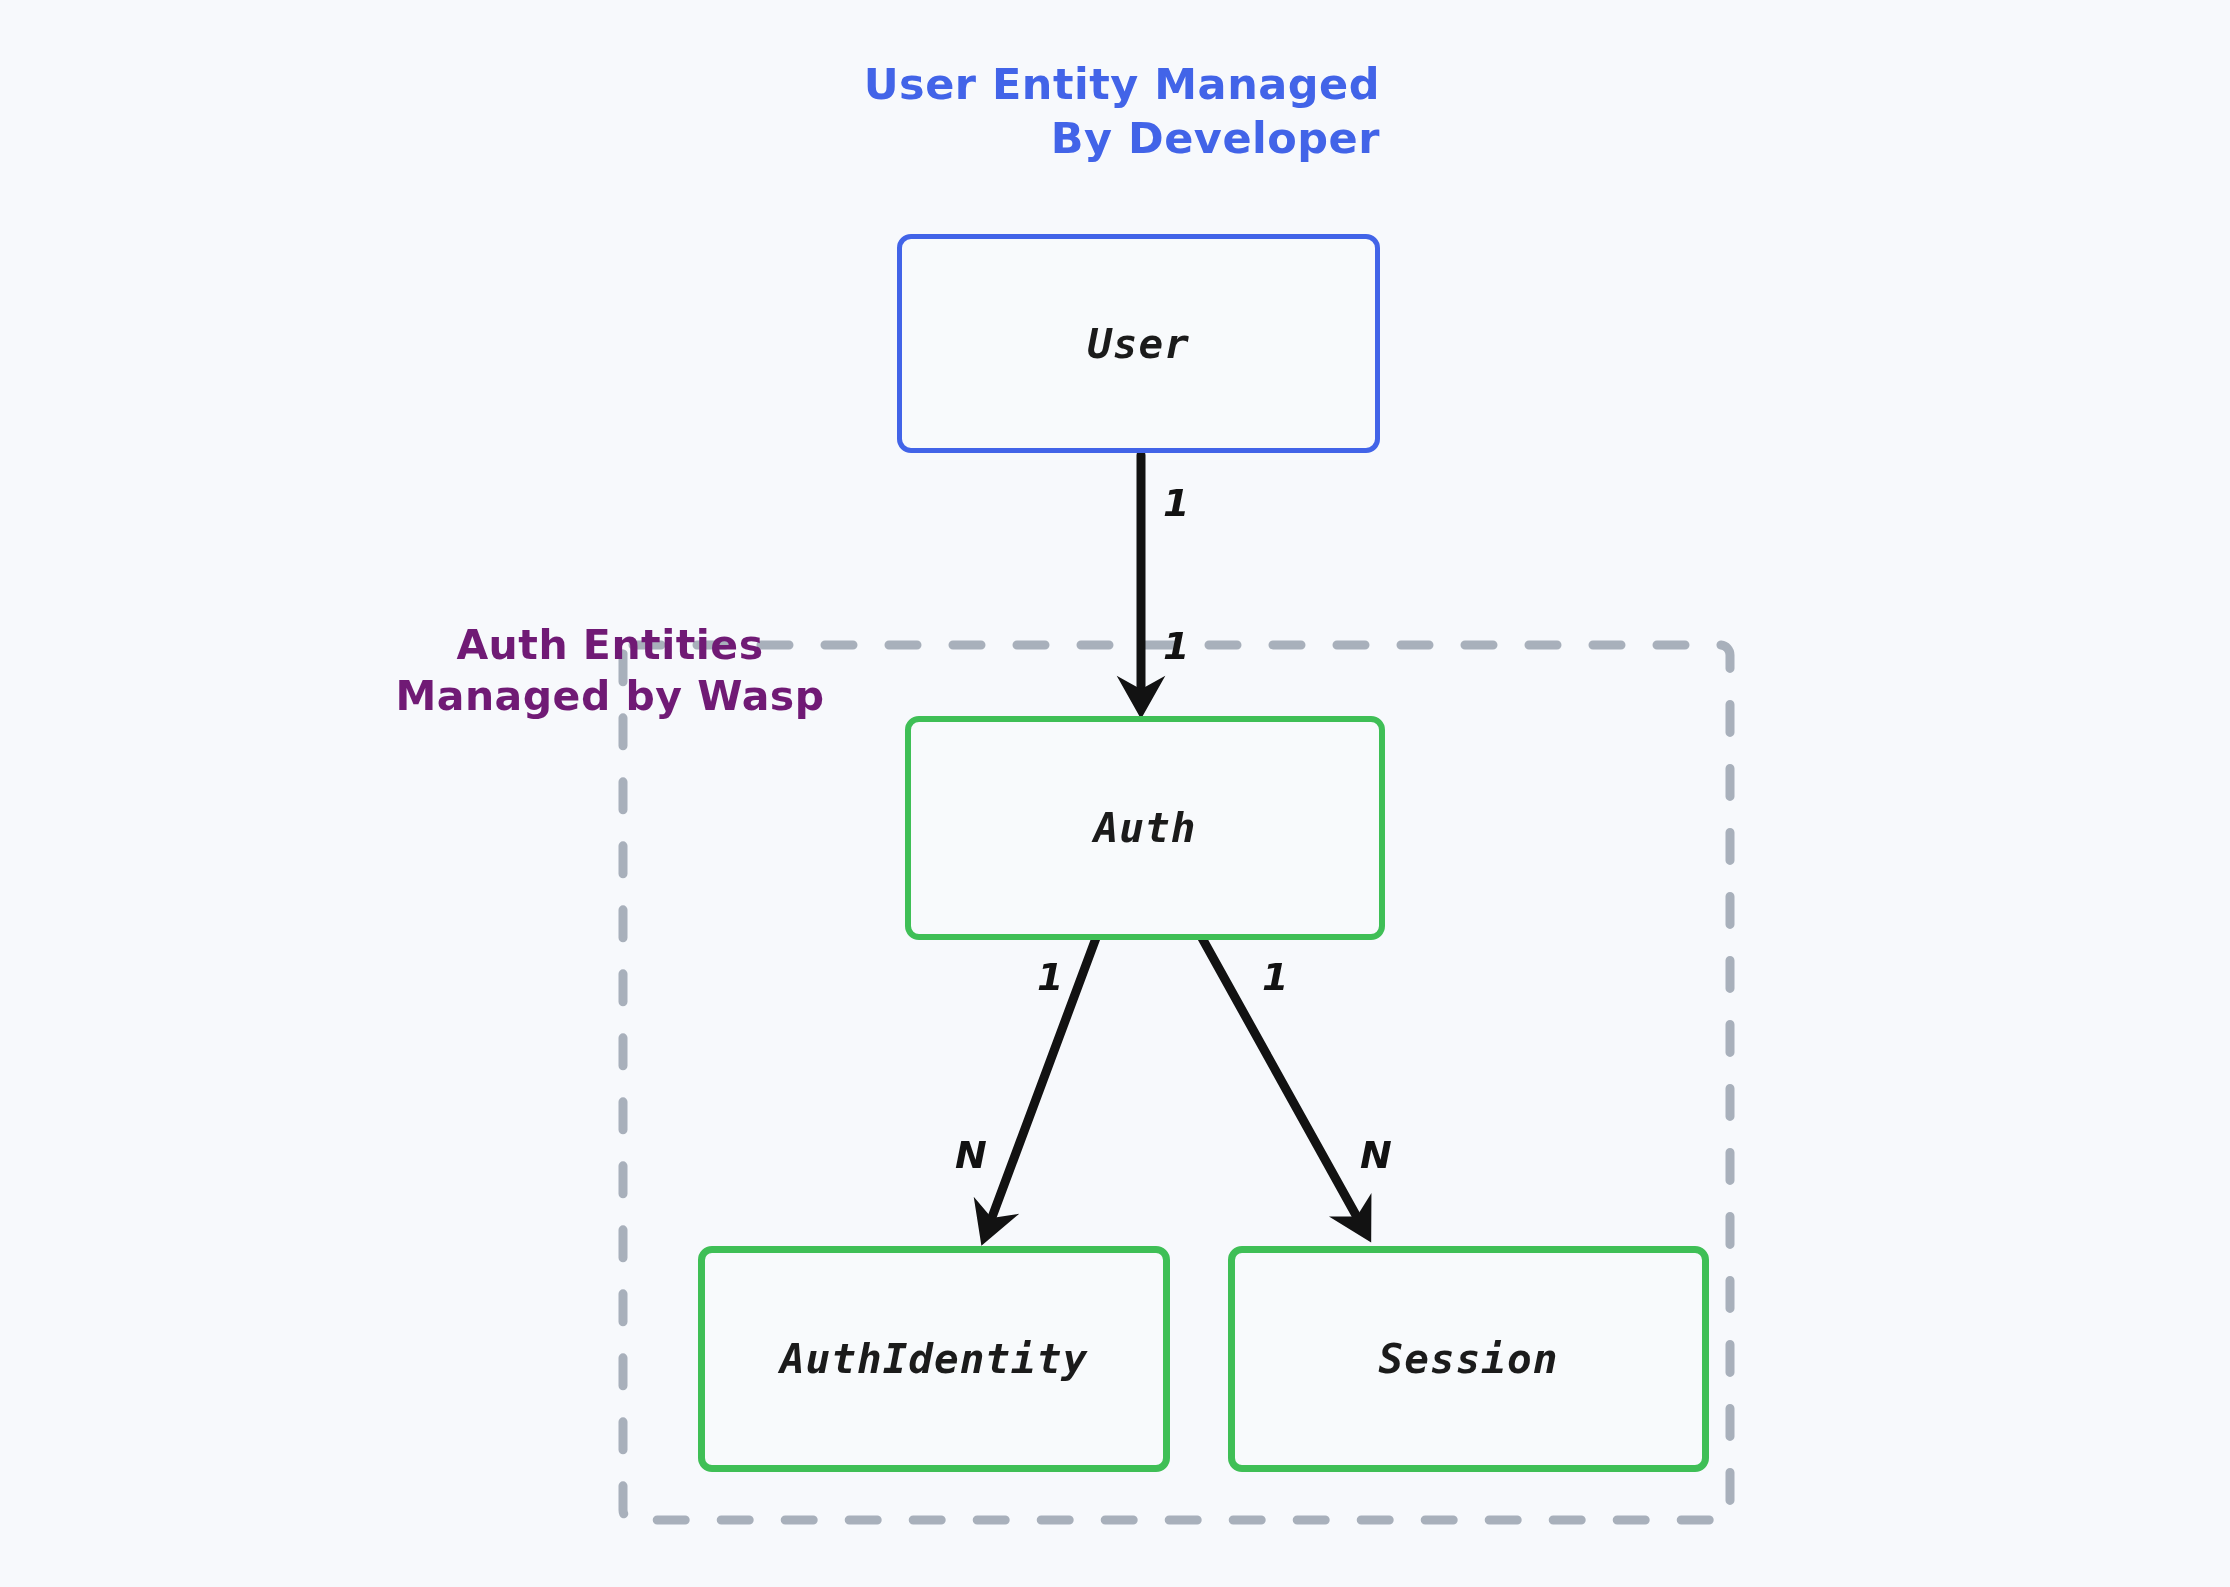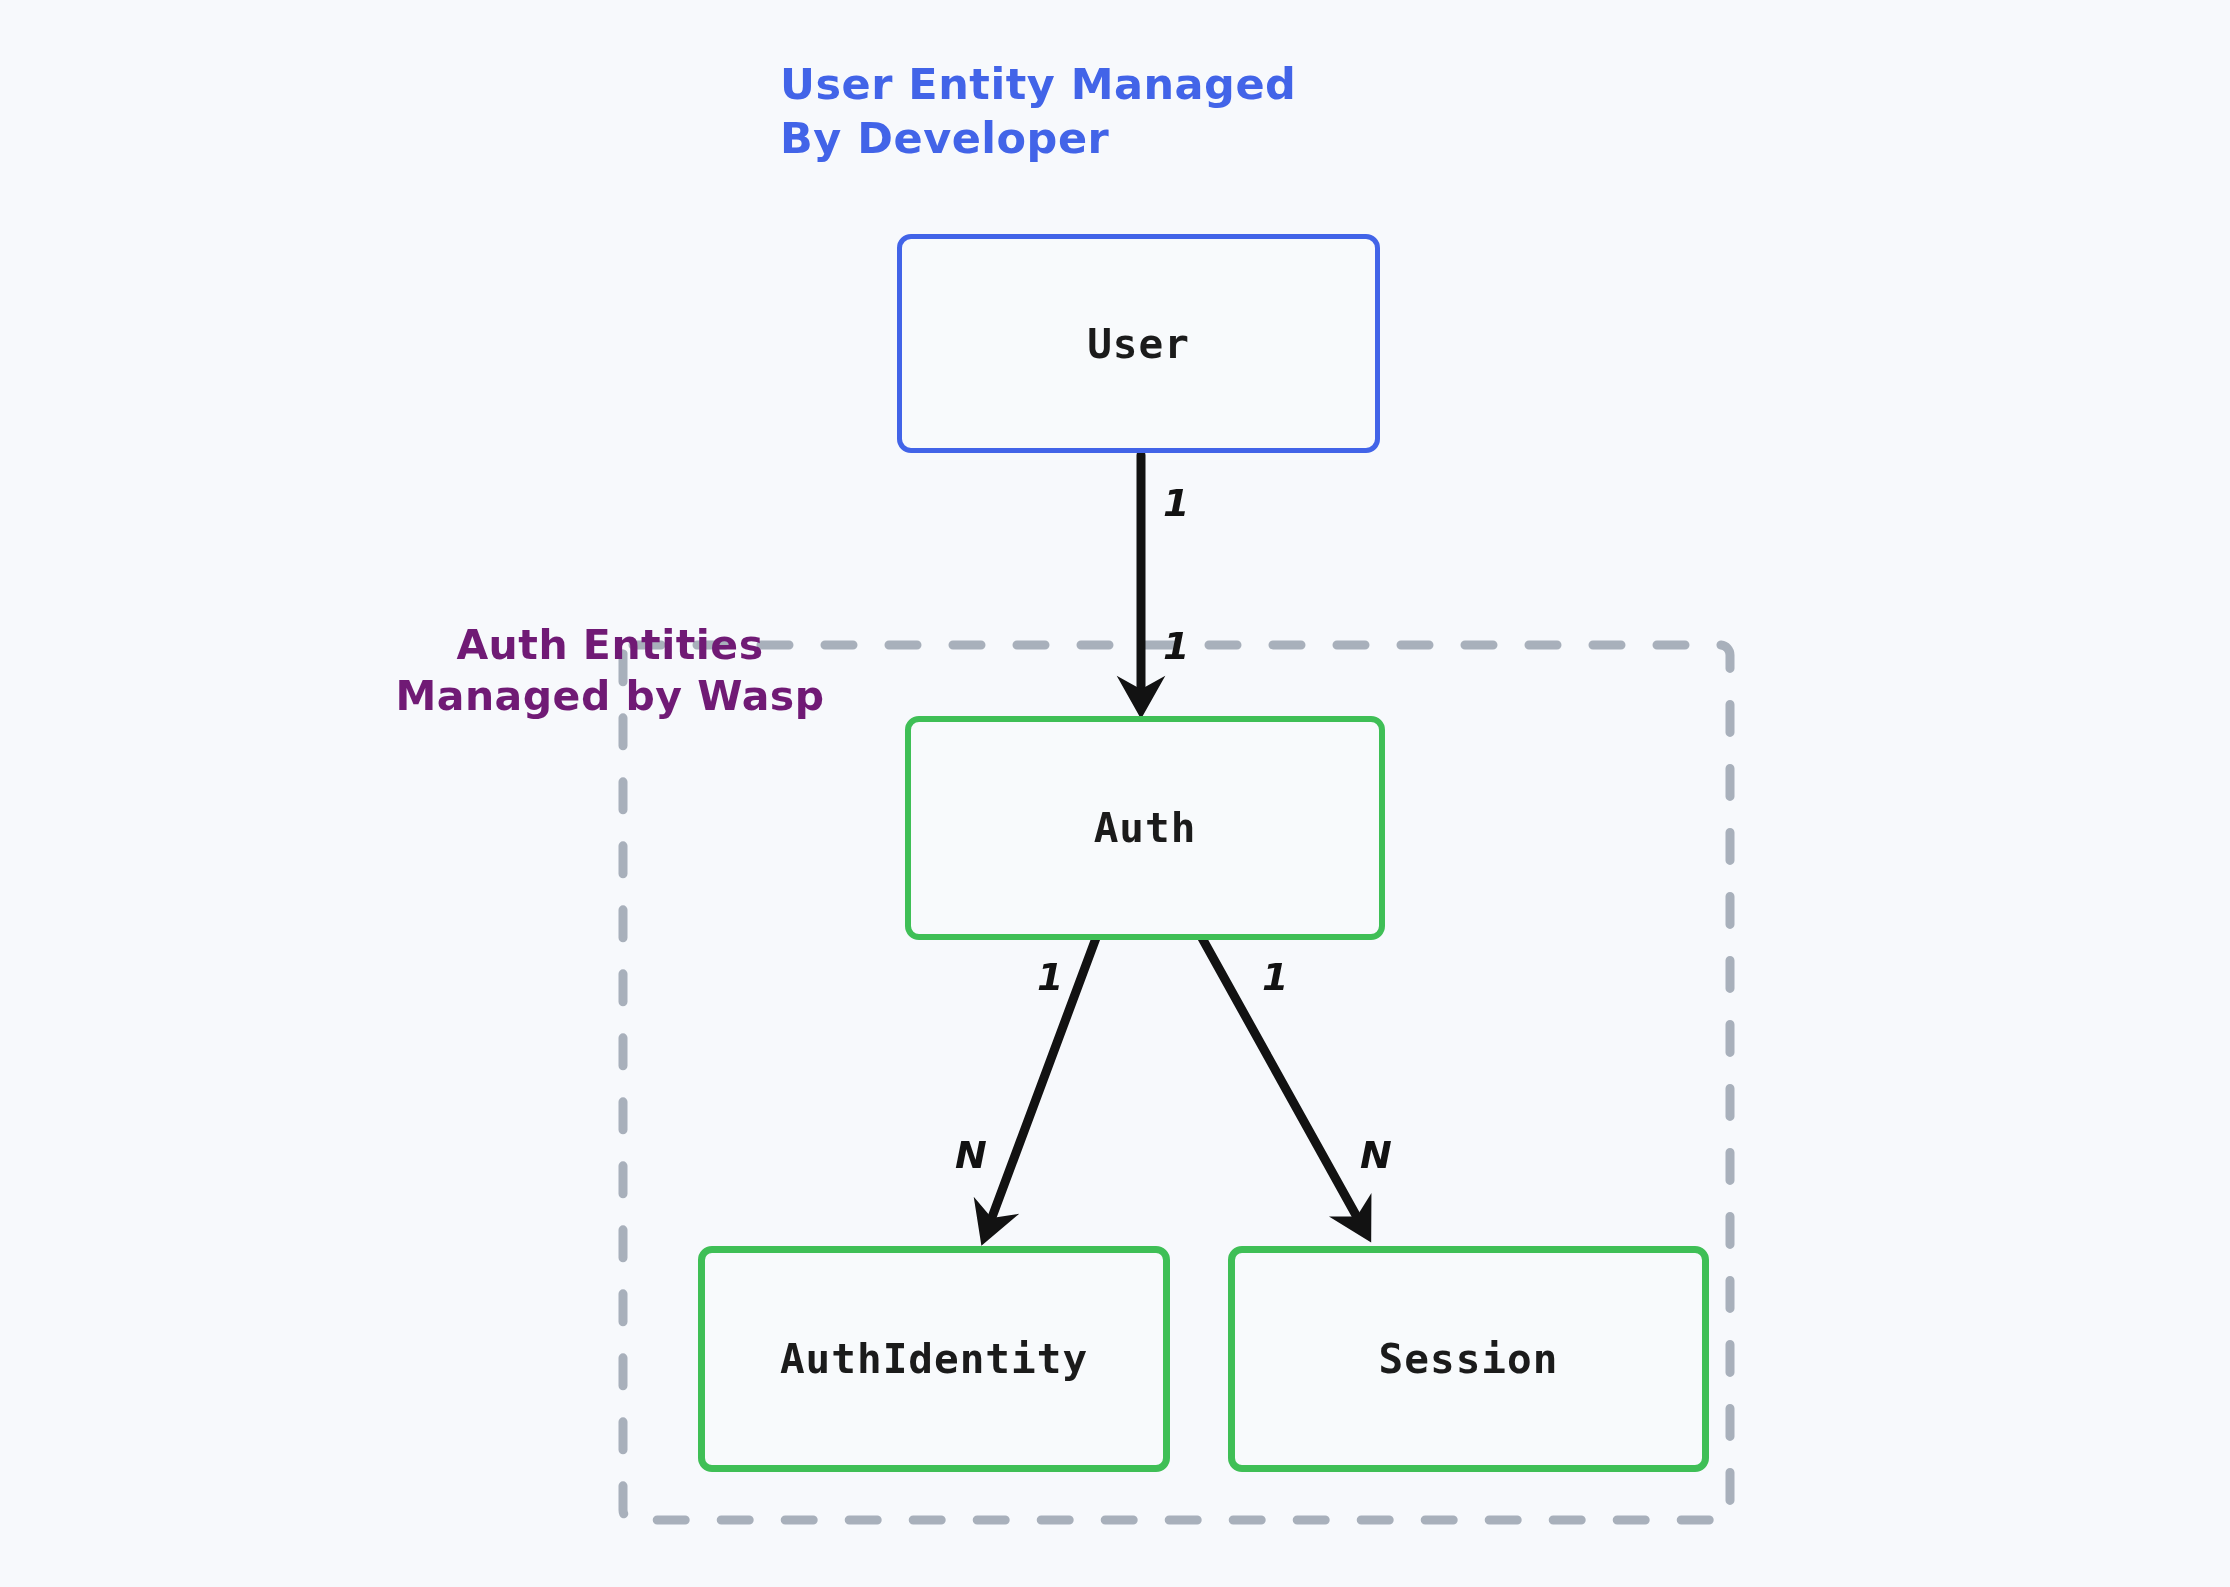--- a/index.html
+++ b/index.html
@@ -21,21 +21,21 @@
   #diagram-svg {
     position: absolute;
     left: 0;
     top: 0;
     width: 2230px;
     height: 1587px;
   }
   
   .group-caption {
     position: absolute;
-    text-align: left;
+    text-align: right;
     font-family: "DejaVu Sans", sans-serif;
     font-weight: bold;
     line-height: 1.25;
     white-space: pre-line;
     letter-spacing: 0.5px;
   }
   #caption-user {
     left: 780px;
     top: 58px;
     width: 600px;
@@ -59,20 +59,21 @@
     display: flex;
     align-items: center;
     justify-content: center;
   }
   .node-label {
     font-family: "DejaVu Sans Mono", monospace;
     font-weight: bold;
     font-size: 41px;
     color: #1b1b1b;
     letter-spacing: 1px;
+    font-style: italic;
   }
   #node-user {
     left: 897px;
     top: 234px;
     width: 483px;
     height: 219px;
     border: 5px solid #4264e8;
   }
   #node-auth {
     left: 905px;

